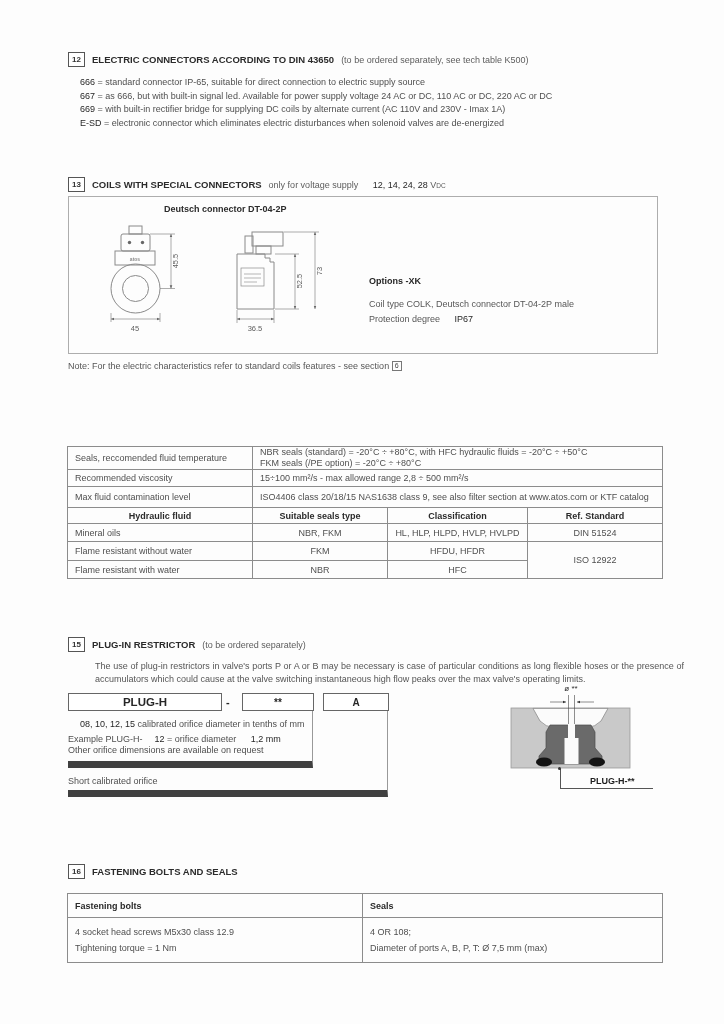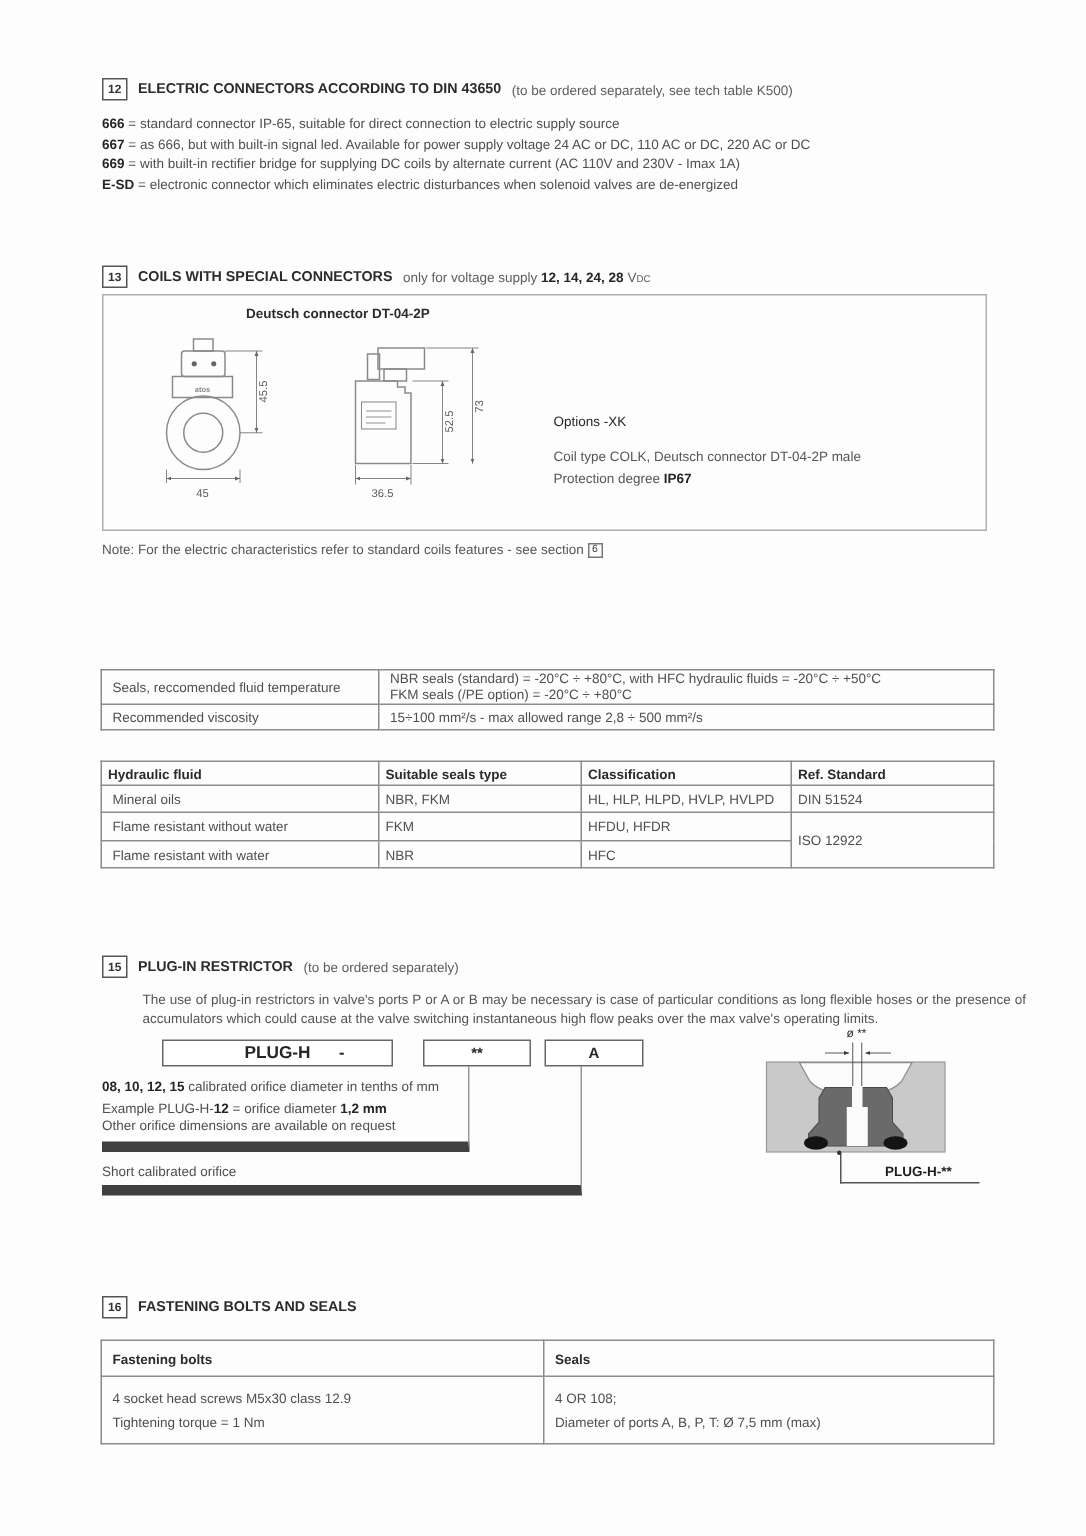--- a/index.html
+++ b/index.html
@@ -1,42 +1,42 @@
 <!DOCTYPE html>
 <html><head>
 <meta charset="utf-8">
 <style>
   html,body{margin:0;padding:0;background:#fff;}
   .page{position:relative;width:724px;height:1024px;background:#fdfdfd;overflow:hidden;
         font-family:"Liberation Sans", sans-serif;font-size:9px;color:#4f4f4f;}
   .abs{position:absolute;}
-  .b{font-weight:bold;color:#262626;}
+  .b{font-weight:normal;color:#262626;margin-left:12px;}
   .sec-head{position:absolute;display:flex;align-items:center;gap:7px;white-space:nowrap;}
   .sec-num{border:1px solid #555;color:#333;font-weight:bold;font-size:8px;
            min-width:13px;height:13px;display:inline-flex;align-items:center;justify-content:center;padding:0 1px;background:#fff;}
   .sec-title{font-weight:bold;color:#2b2b2b;font-size:9.5px;}
   .sec-suffix{color:#5d5d5d;font-size:9px;}
   .list-12 div{line-height:13.7px;white-space:nowrap;}
   .fig-box{position:absolute;border:1px solid #adadad;background:#fdfdfd;}
   .fig-title{position:absolute;font-weight:bold;color:#2b2b2b;font-size:9px;}
   .opt-block{position:absolute;font-size:9px;color:#565656;}
-  .opt-title{font-weight:normal;color:#262626;margin-bottom:11px;}
+  .opt-title{font-weight:bold;color:#262626;margin-bottom:11px;}
   .opt-line{line-height:15px;}
   .note-line{position:absolute;font-size:9px;color:#565656;white-space:nowrap;}
   .note-ref{display:inline-block;border:1px solid #777;font-size:7px;line-height:8px;padding:0 2px;color:#444;vertical-align:1px;}
   table.tbl{position:absolute;border-collapse:collapse;table-layout:fixed;background:#fdfdfd;}
-  table.tbl td{border:1px solid #8c8c8c;font-size:9px;color:#4f4f4f;vertical-align:middle;padding:0 4px;white-space:nowrap;overflow:hidden;}
+  table.tbl td{border:1px solid #8c8c8c;font-size:9px;color:#4f4f4f;text-align:center;vertical-align:middle;padding:0 4px;white-space:nowrap;overflow:hidden;}
   table.tbl td.l{text-align:left;padding-left:7px;}
   table.tbl td.hd{font-weight:bold;color:#2b2b2b;}
   .two{line-height:11px;}
   .t16 td{padding-left:8px;margin-left:14px;}
   .t16 .body-cell div{line-height:16px;}
   .para{position:absolute;text-align:justify;line-height:12.5px;color:#555;margin-left:27px;}
   .mc-box{position:absolute;border:1px solid #666;height:16px;display:flex;align-items:center;justify-content:center;
-          font-weight:bold;color:#262626;background:#fff;margin-left:40px;}
+          font-weight:bold;color:#262626;background:#fff;}
   .mc-dash{position:absolute;font-weight:bold;color:#262626;font-size:11px;}
   .mc-zone{position:absolute;border-right:1px solid #999;border-bottom:7px solid #404040;}
   .mc-text{font-size:9px;color:#4f4f4f;white-space:nowrap;}
   .leader{position:absolute;border-left:1px solid #555;border-bottom:1px solid #555;}
   .leader-dot{position:absolute;width:3px;height:3px;border-radius:50%;background:#333;}
   .plug-label{position:absolute;font-weight:bold;color:#1e1e1e;font-size:9px;white-space:nowrap;}
   svg text{font-family:"Liberation Sans", sans-serif;}
 </style>
 </head>
 <body>
@@ -150,20 +150,24 @@
         <tr style="height:23px">
       <td class="l">Seals, reccomended fluid temperature</td>
       <td class="l two">
         <div>NBR seals (standard) = -20°C ÷ +80°C, with HFC hydraulic fluids = -20°C ÷ +50°C</div>
         <div>FKM seals (/PE option) = -20°C ÷ +80°C</div>
       </td>
     </tr>
     <tr style="height:17px">
       <td class="l">Recommended viscosity</td>
       <td class="l">15÷100 mm²/s - max allowed range 2,8 ÷ 500 mm²/s</td>
+    </tr>
+    <tr style="height:21px">
+      <td class="l">Max fluid contamination level</td>
+      <td class="l">ISO4406 class 20/18/15 NAS1638 class 9, see also filter section at www.atos.com or KTF catalog</td>
     </tr>
   </tbody>
     </table>
 
   <table class="tbl" style="left:67px;top:507px">
     <colgroup>
         <col style="width:185px">
         <col style="width:135px">
         <col style="width:140px">
         <col style="width:135px">

